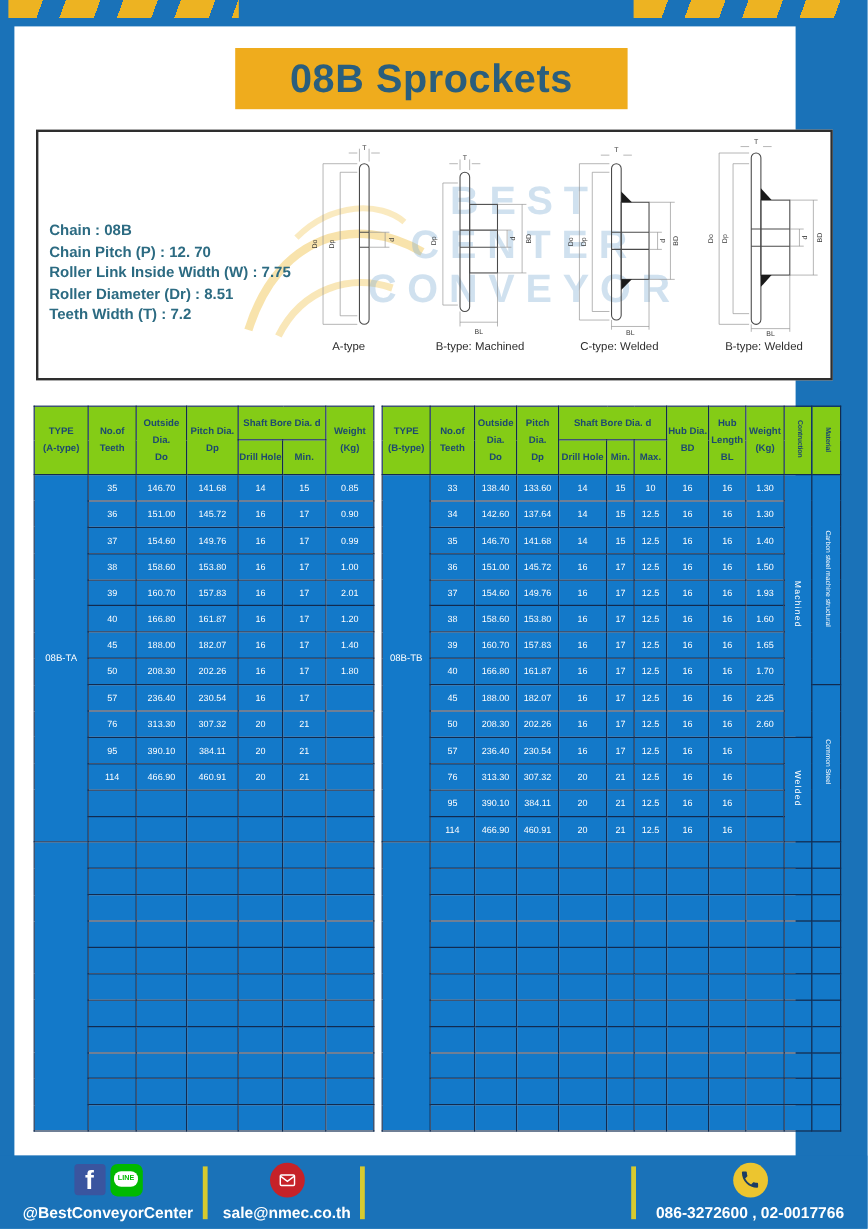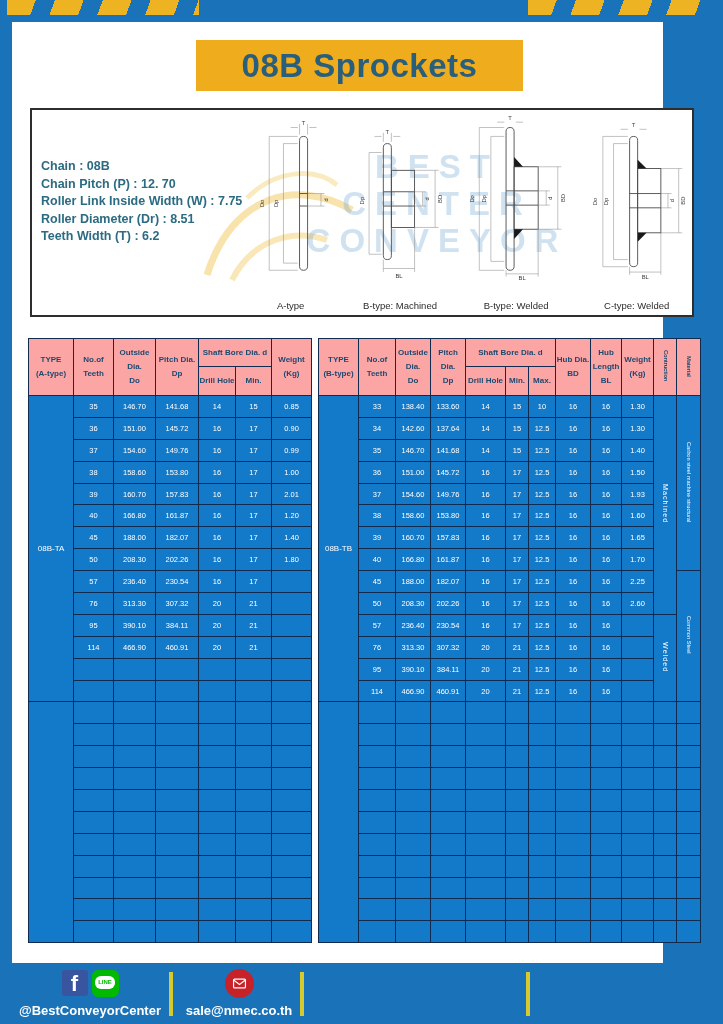--- a/index.html
+++ b/index.html
@@ -21,37 +21,37 @@
 
   .spec-box{position:absolute;left:18px;top:86px;width:660px;height:205px;
     border:2px solid #2e2e2e;background:#fff;overflow:hidden;}
 
   .watermark{position:absolute;left:150px;top:0;width:470px;height:205px;pointer-events:none;}
   .wm-text{position:absolute;left:55px;top:38px;width:400px;text-align:center;
     font-weight:bold;font-size:33px;line-height:37px;letter-spacing:9px;
     color:rgba(125,172,212,0.36);}
   .wm-swirl{position:absolute;left:0;top:30px;}
 
-  .spec-lines{position:absolute;left:9px;top:48px;width:230px;}
+  .spec-lines{position:absolute;left:9px;top:74px;width:230px;}
   .spec-line{font-size:12.5px;font-weight:bold;color:#2c6b82;line-height:17.5px;white-space:nowrap;}
 
   .drawings{position:absolute;left:214px;top:5px;width:442px;height:196px;
     display:flex;justify-content:space-between;align-items:flex-start;}
   .drawing{margin:0;text-align:center;position:relative;}
   .drawing svg{display:block;height:166px;}
-  .caption{font-size:9.5px;color:#2b2b2b;margin-top:19px;white-space:nowrap;}
+  .caption{font-size:9.5px;color:#2b2b2b;margin-top:3px;white-space:nowrap;}
   .ol{stroke:#4a4a4a;stroke-width:1;fill:none;}
   .dl{stroke:#8d8d8d;stroke-width:.6;fill:none;}
   .dt{font-size:6.5px;fill:#3a3a3a;}
 
   table{border-collapse:collapse;table-layout:fixed;position:absolute;top:316px;}
   #tableA{left:16px;width:283px;}
   #tableB{left:306px;width:382px;}
   th,td{border:1.6px solid #112b50;text-align:center;vertical-align:middle;padding:0;overflow:hidden;}
-  th{background:#fca5a5;color:#1d4970;font-size:8px;font-weight:bold;}
+  th{background:#84cc16;color:#1d4970;font-size:8px;font-weight:bold;}
   th div{line-height:14px;}
   thead tr:nth-child(1){height:28px;}
   thead tr:nth-child(2){height:29px;}
   tbody tr{height:21.9px;}
   td{background:#1379c9;color:#fff;font-size:7.5px;}
   td.type{font-size:8px;}
   .vtext{writing-mode:vertical-rl;display:inline-block;line-height:1;}
   th .vtext{font-size:5.9px;letter-spacing:-0.2px;}
   td .vtext.con{font-size:7.2px;letter-spacing:1px;}
   td .vtext.mat{font-size:5.7px;letter-spacing:0;}
@@ -103,21 +103,21 @@
           <div>CENTER</div>
           <div>CONVEYOR</div>
         </div>
       </div>
 
       <div class="spec-lines">
         <div class="spec-line">Chain  : 08B</div>
         <div class="spec-line">Chain Pitch (P)  :  12. 70</div>
         <div class="spec-line">Roller Link Inside Width (W)  :  7.75</div>
         <div class="spec-line">Roller Diameter (Dr)  : 8.51</div>
-        <div class="spec-line">Teeth Width (T)  :  6.2</div>
+        <div class="spec-line">Teeth Width (T)  :  7.2</div>
       </div>
 
       <div class="drawings">
 
         <figure class="drawing">
           <svg viewBox="0 0 100 186">
             <rect class="ol" x="60" y="24" width="9" height="150" rx="4.5"></rect>
             <line class="ol" x1="60" y1="88" x2="69" y2="88"></line>
             <line class="ol" x1="60" y1="102" x2="69" y2="102"></line>
             <line class="dl" x1="60" y1="22" x2="60" y2="10"></line>
@@ -163,20 +163,55 @@
             <line class="dl" x1="69" y1="62" x2="96" y2="62"></line>
             <line class="dl" x1="69" y1="126" x2="96" y2="126"></line>
             <line class="dl" x1="92" y1="62" x2="92" y2="126"></line>
             <text class="dt" transform="rotate(-90 100 94)" x="100" y="94" text-anchor="middle">BD</text>
             <line class="dl" x1="34" y1="162" x2="34" y2="176"></line>
             <line class="dl" x1="69" y1="126" x2="69" y2="176"></line>
             <line class="dl" x1="34" y1="172" x2="69" y2="172"></line>
             <text class="dt" x="51.5" y="183" text-anchor="middle">BL</text>
           </svg>
           <figcaption class="caption">B-type: Machined</figcaption>
+        </figure>
+
+        <figure class="drawing">
+          <svg viewBox="0 0 115 186">
+            <rect class="ol" x="50" y="24" width="9" height="146" rx="4.5"></rect>
+            <rect class="ol" x="59" y="60" width="26" height="72"></rect>
+            <polygon points="59,60 69,60 59,50" fill="#1a1a1a"></polygon>
+            <polygon points="59,132 69,132 59,142" fill="#1a1a1a"></polygon>
+            <line class="ol" x1="50" y1="88" x2="85" y2="88"></line>
+            <line class="ol" x1="50" y1="104" x2="85" y2="104"></line>
+            <line class="dl" x1="40" y1="16" x2="48" y2="16"></line>
+            <line class="dl" x1="61" y1="16" x2="69" y2="16"></line>
+            <text class="dt" x="54.5" y="13" text-anchor="middle">T</text>
+            <line class="dl" x1="20" y1="24" x2="20" y2="170"></line>
+            <line class="dl" x1="20" y1="24" x2="48" y2="24"></line>
+            <line class="dl" x1="20" y1="170" x2="48" y2="170"></line>
+            <text class="dt" transform="rotate(-90 14 97)" x="14" y="97" text-anchor="middle">Do</text>
+            <line class="dl" x1="32" y1="32" x2="32" y2="162"></line>
+            <line class="dl" x1="32" y1="32" x2="48" y2="32"></line>
+            <line class="dl" x1="32" y1="162" x2="48" y2="162"></line>
+            <text class="dt" transform="rotate(-90 26 97)" x="26" y="97" text-anchor="middle">Dp</text>
+            <line class="dl" x1="85" y1="88" x2="97" y2="88"></line>
+            <line class="dl" x1="85" y1="104" x2="97" y2="104"></line>
+            <line class="dl" x1="93" y1="88" x2="93" y2="104"></line>
+            <text class="dt" transform="rotate(-90 100 96)" x="100" y="96" text-anchor="middle">d</text>
+            <line class="dl" x1="85" y1="60" x2="109" y2="60"></line>
+            <line class="dl" x1="85" y1="132" x2="109" y2="132"></line>
+            <line class="dl" x1="105" y1="60" x2="105" y2="132"></line>
+            <text class="dt" transform="rotate(-90 112 96)" x="112" y="96" text-anchor="middle">BD</text>
+            <line class="dl" x1="50" y1="170" x2="50" y2="179"></line>
+            <line class="dl" x1="85" y1="132" x2="85" y2="179"></line>
+            <line class="dl" x1="50" y1="176" x2="85" y2="176"></line>
+            <text class="dt" x="67.5" y="184" text-anchor="middle">BL</text>
+          </svg>
+          <figcaption class="caption">C-type: Welded</figcaption>
         </figure>
 
         <figure class="drawing">
           <svg viewBox="0 0 115 186">
             <rect class="ol" x="46" y="14" width="9" height="160" rx="4.5"></rect>
             <rect class="ol" x="55" y="58" width="27" height="70"></rect>
             <polygon points="55,58 65,58 55,47" fill="#1a1a1a"></polygon>
             <polygon points="55,128 65,128 55,139" fill="#1a1a1a"></polygon>
             <line class="ol" x1="46" y1="85" x2="82" y2="85"></line>
             <line class="ol" x1="46" y1="101" x2="82" y2="101"></line>
@@ -200,55 +235,20 @@
             <line class="dl" x1="104" y1="58" x2="104" y2="128"></line>
             <text class="dt" transform="rotate(-90 112 93)" x="112" y="93" text-anchor="middle">BD</text>
             <line class="dl" x1="46" y1="174" x2="46" y2="181"></line>
             <line class="dl" x1="82" y1="128" x2="82" y2="181"></line>
             <line class="dl" x1="46" y1="178" x2="82" y2="178"></line>
             <text class="dt" x="64" y="185" text-anchor="middle">BL</text>
           </svg>
           <figcaption class="caption">B-type: Welded</figcaption>
         </figure>
 
-        <figure class="drawing">
-          <svg viewBox="0 0 115 186">
-            <rect class="ol" x="50" y="24" width="9" height="146" rx="4.5"></rect>
-            <rect class="ol" x="59" y="60" width="26" height="72"></rect>
-            <polygon points="59,60 69,60 59,50" fill="#1a1a1a"></polygon>
-            <polygon points="59,132 69,132 59,142" fill="#1a1a1a"></polygon>
-            <line class="ol" x1="50" y1="88" x2="85" y2="88"></line>
-            <line class="ol" x1="50" y1="104" x2="85" y2="104"></line>
-            <line class="dl" x1="40" y1="16" x2="48" y2="16"></line>
-            <line class="dl" x1="61" y1="16" x2="69" y2="16"></line>
-            <text class="dt" x="54.5" y="13" text-anchor="middle">T</text>
-            <line class="dl" x1="20" y1="24" x2="20" y2="170"></line>
-            <line class="dl" x1="20" y1="24" x2="48" y2="24"></line>
-            <line class="dl" x1="20" y1="170" x2="48" y2="170"></line>
-            <text class="dt" transform="rotate(-90 14 97)" x="14" y="97" text-anchor="middle">Do</text>
-            <line class="dl" x1="32" y1="32" x2="32" y2="162"></line>
-            <line class="dl" x1="32" y1="32" x2="48" y2="32"></line>
-            <line class="dl" x1="32" y1="162" x2="48" y2="162"></line>
-            <text class="dt" transform="rotate(-90 26 97)" x="26" y="97" text-anchor="middle">Dp</text>
-            <line class="dl" x1="85" y1="88" x2="97" y2="88"></line>
-            <line class="dl" x1="85" y1="104" x2="97" y2="104"></line>
-            <line class="dl" x1="93" y1="88" x2="93" y2="104"></line>
-            <text class="dt" transform="rotate(-90 100 96)" x="100" y="96" text-anchor="middle">d</text>
-            <line class="dl" x1="85" y1="60" x2="109" y2="60"></line>
-            <line class="dl" x1="85" y1="132" x2="109" y2="132"></line>
-            <line class="dl" x1="105" y1="60" x2="105" y2="132"></line>
-            <text class="dt" transform="rotate(-90 112 96)" x="112" y="96" text-anchor="middle">BD</text>
-            <line class="dl" x1="50" y1="170" x2="50" y2="179"></line>
-            <line class="dl" x1="85" y1="132" x2="85" y2="179"></line>
-            <line class="dl" x1="50" y1="176" x2="85" y2="176"></line>
-            <text class="dt" x="67.5" y="184" text-anchor="middle">BL</text>
-          </svg>
-          <figcaption class="caption">C-type: Welded</figcaption>
-        </figure>
-
       </div>
     </div>
 
     <table id="tableA">
         <colgroup>
           <col style="width: 45px;">
           <col style="width: 40px;">
           <col style="width: 42px;">
           <col style="width: 43px;">
           <col style="width: 37px;">
@@ -895,15 +895,25 @@
         </div>
       </div>
       <div class="flabel">sale@nmec.co.th</div>
     </div>
 
     <div class="fdivider d2"></div>
 
 
     <div class="fdivider d3"></div>
 
+    <div class="fgroup g4">
+      <div class="ficons">
+        <div class="circle-ic phone-bg">
+          <svg width="18" height="18" viewBox="0 0 24 24">
+            <path d="M6.62 10.79c1.44 2.83 3.76 5.14 6.59 6.59l2.2-2.21c.27-.27.67-.36 1.02-.24 1.12.37 2.33.57 3.57.57.55 0 1 .45 1 1V20c0 .55-.45 1-1 1-9.39 0-17-7.61-17-17 0-.55.45-1 1-1h3.5c.55 0 1 .45 1 1 0 1.25.2 2.45.57 3.57.11.35.03.74-.25 1.02l-2.2 2.2z" fill="#1c3c63"></path>
+          </svg>
+        </div>
+      </div>
+      <div class="flabel">086-3272600 , 02-0017766</div>
+    </div>
 
   </div>
 </div>
 
 </body></html>

